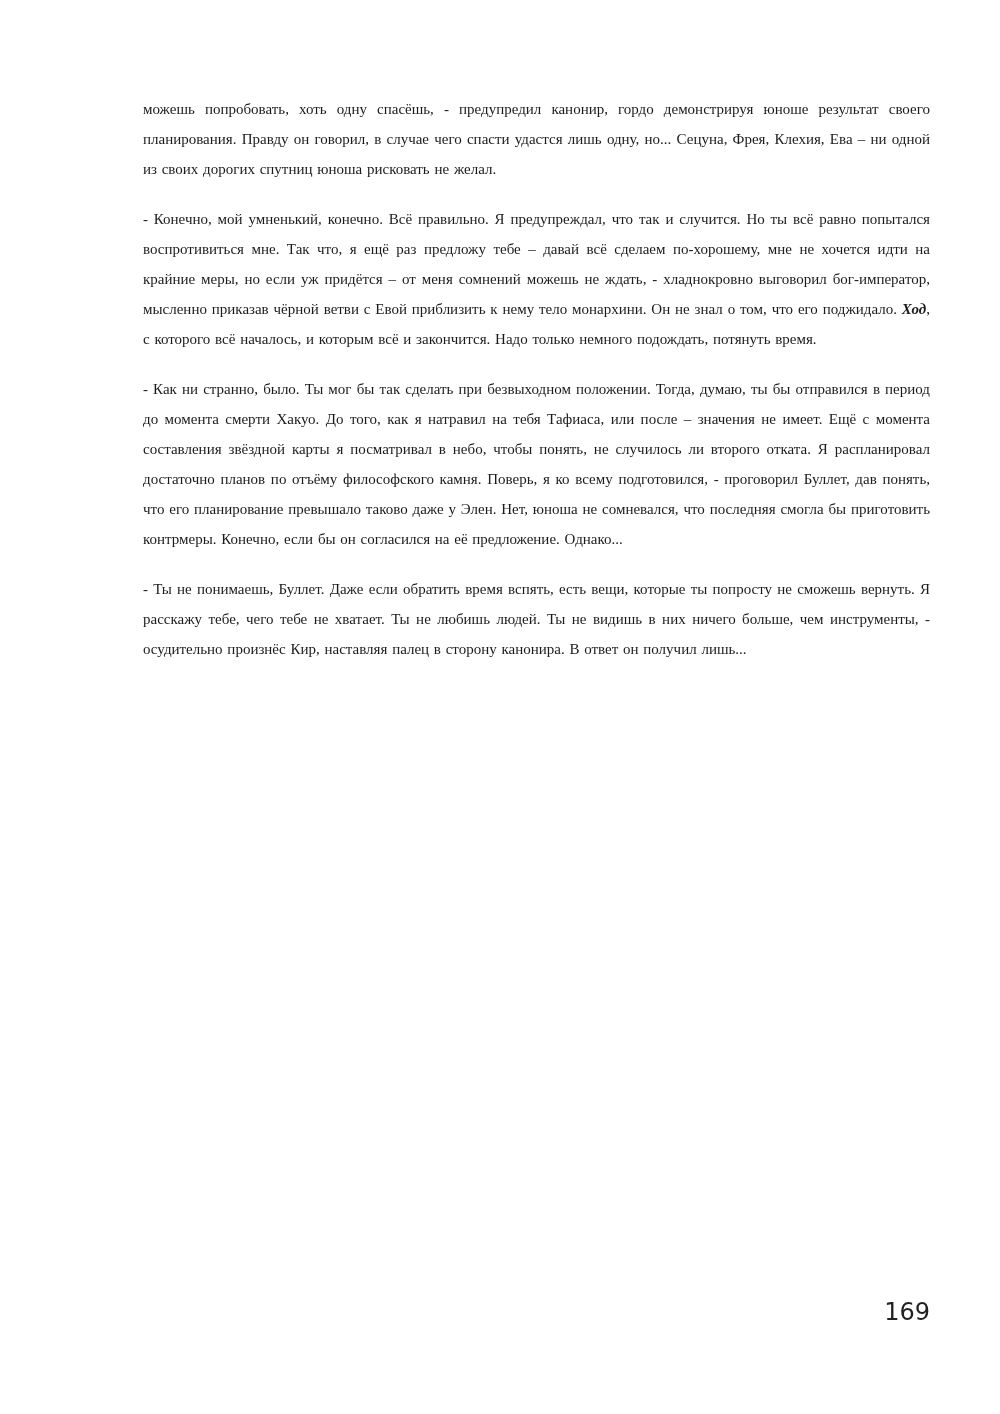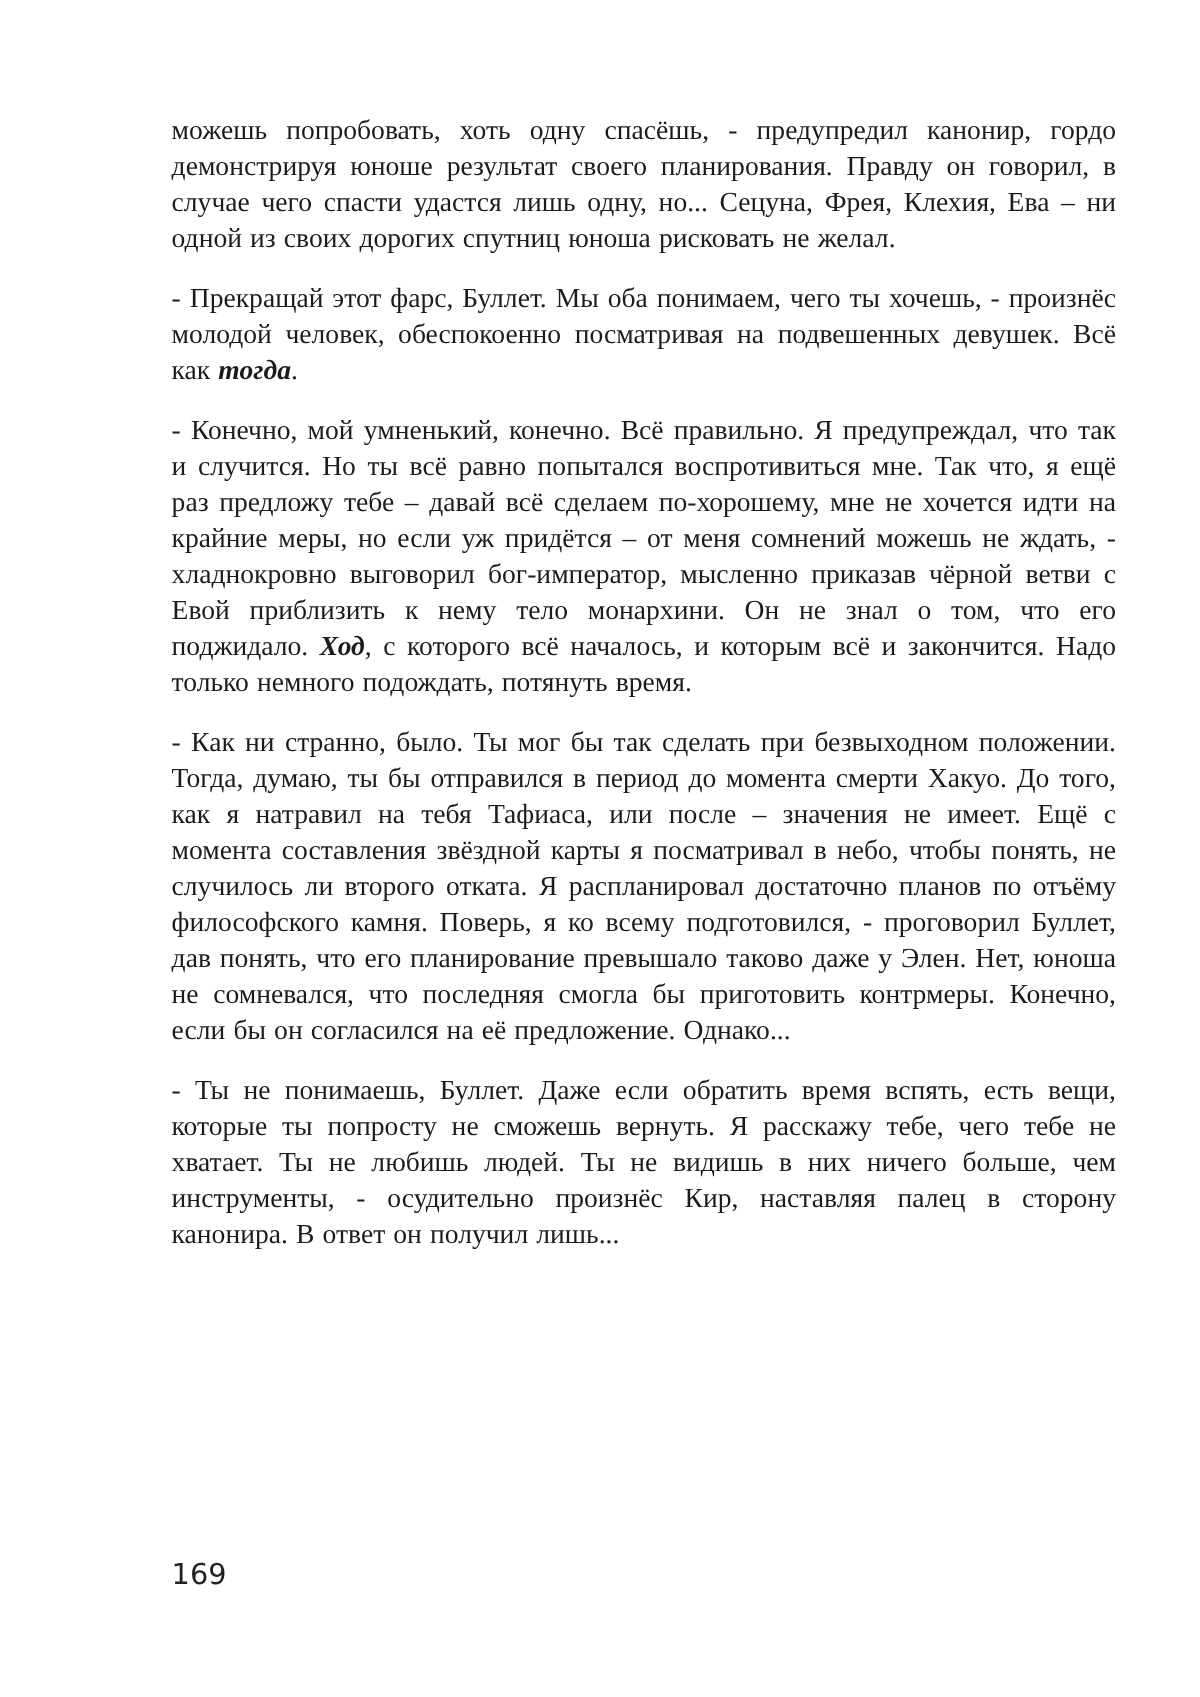--- a/index.html
+++ b/index.html
@@ -18,47 +18,46 @@
     background: #ffffff;
   }
   .content {
     position: absolute;
     left: 143px;
     right: 70px;
     top: 94px;
   }
   .para {
     margin: 0 0 20px 0;
-    font-size: 23px;
+    font-size: 15px;
     line-height: 30px;
     text-align: justify;
     word-spacing: 1px;
   }
   .para:last-child { margin-bottom: 0; }
   .bi { font-weight: bold; font-style: italic; }
   .footer {
     position: absolute;
     left: 143px;
     right: 70px;
     top: 1298px;
-    text-align: left;
+    text-align: right;
   }
   .pagenum {
     font-family: "DejaVu Sans", sans-serif;
     font-size: 24px;
     color: #222222;
   }
 </style>
 </head>
 <body>
 
 <div class="page">
   <main class="content" id="text-root">
       <p class="para"><span class="">можешь попробовать, хоть одну спасёшь, - предупредил канонир, гордо демонстрируя юноше результат своего планирования. Правду он говорил, в случае чего спасти удастся лишь одну, но... Сецуна, Фрея, Клехия, Ева – ни одной из своих дорогих спутниц юноша рисковать не желал.</span></p>
-      <p class="para"><span class="">- Прекращай этот фарс, Буллет. Мы оба понимаем, чего ты хочешь, - произнёс молодой человек, обеспокоенно посматривая на подвешенных девушек. Всё как </span><span class="bi">тогда</span><span class="">.</span></p>
       <p class="para"><span class="">- Конечно, мой умненький, конечно. Всё правильно. Я предупреждал, что так и случится. Но ты всё равно попытался воспротивиться мне. Так что, я ещё раз предложу тебе – давай всё сделаем по-хорошему, мне не хочется идти на крайние меры, но если уж придётся – от меня сомнений можешь не ждать, - хладнокровно выговорил бог-император, мысленно приказав чёрной ветви с Евой приблизить к нему тело монархини. Он не знал о том, что его поджидало. </span><span class="bi">Ход</span><span class="">, с которого всё началось, и которым всё и закончится. Надо только немного подождать, потянуть время.</span></p>
       <p class="para"><span class="">- Как ни странно, было. Ты мог бы так сделать при безвыходном положении. Тогда, думаю, ты бы отправился в период до момента смерти Хакуо. До того, как я натравил на тебя Тафиаса, или после – значения не имеет. Ещё с момента составления звёздной карты я посматривал в небо, чтобы понять, не случилось ли второго отката. Я распланировал достаточно планов по отъёму философского камня. Поверь, я ко всему подготовился, - проговорил Буллет, дав понять, что его планирование превышало таково даже у Элен. Нет, юноша не сомневался, что последняя смогла бы приготовить контрмеры. Конечно, если бы он согласился на её предложение. Однако...</span></p>
       <p class="para"><span class="">- Ты не понимаешь, Буллет. Даже если обратить время вспять, есть вещи, которые ты попросту не сможешь вернуть. Я расскажу тебе, чего тебе не хватает. Ты не любишь людей. Ты не видишь в них ничего больше, чем инструменты, - осудительно произнёс Кир, наставляя палец в сторону канонира. В ответ он получил лишь...</span></p>
     </main>
   <footer class="footer">
     <span class="pagenum">169</span>
   </footer>
 </div>
 
 </body></html>

